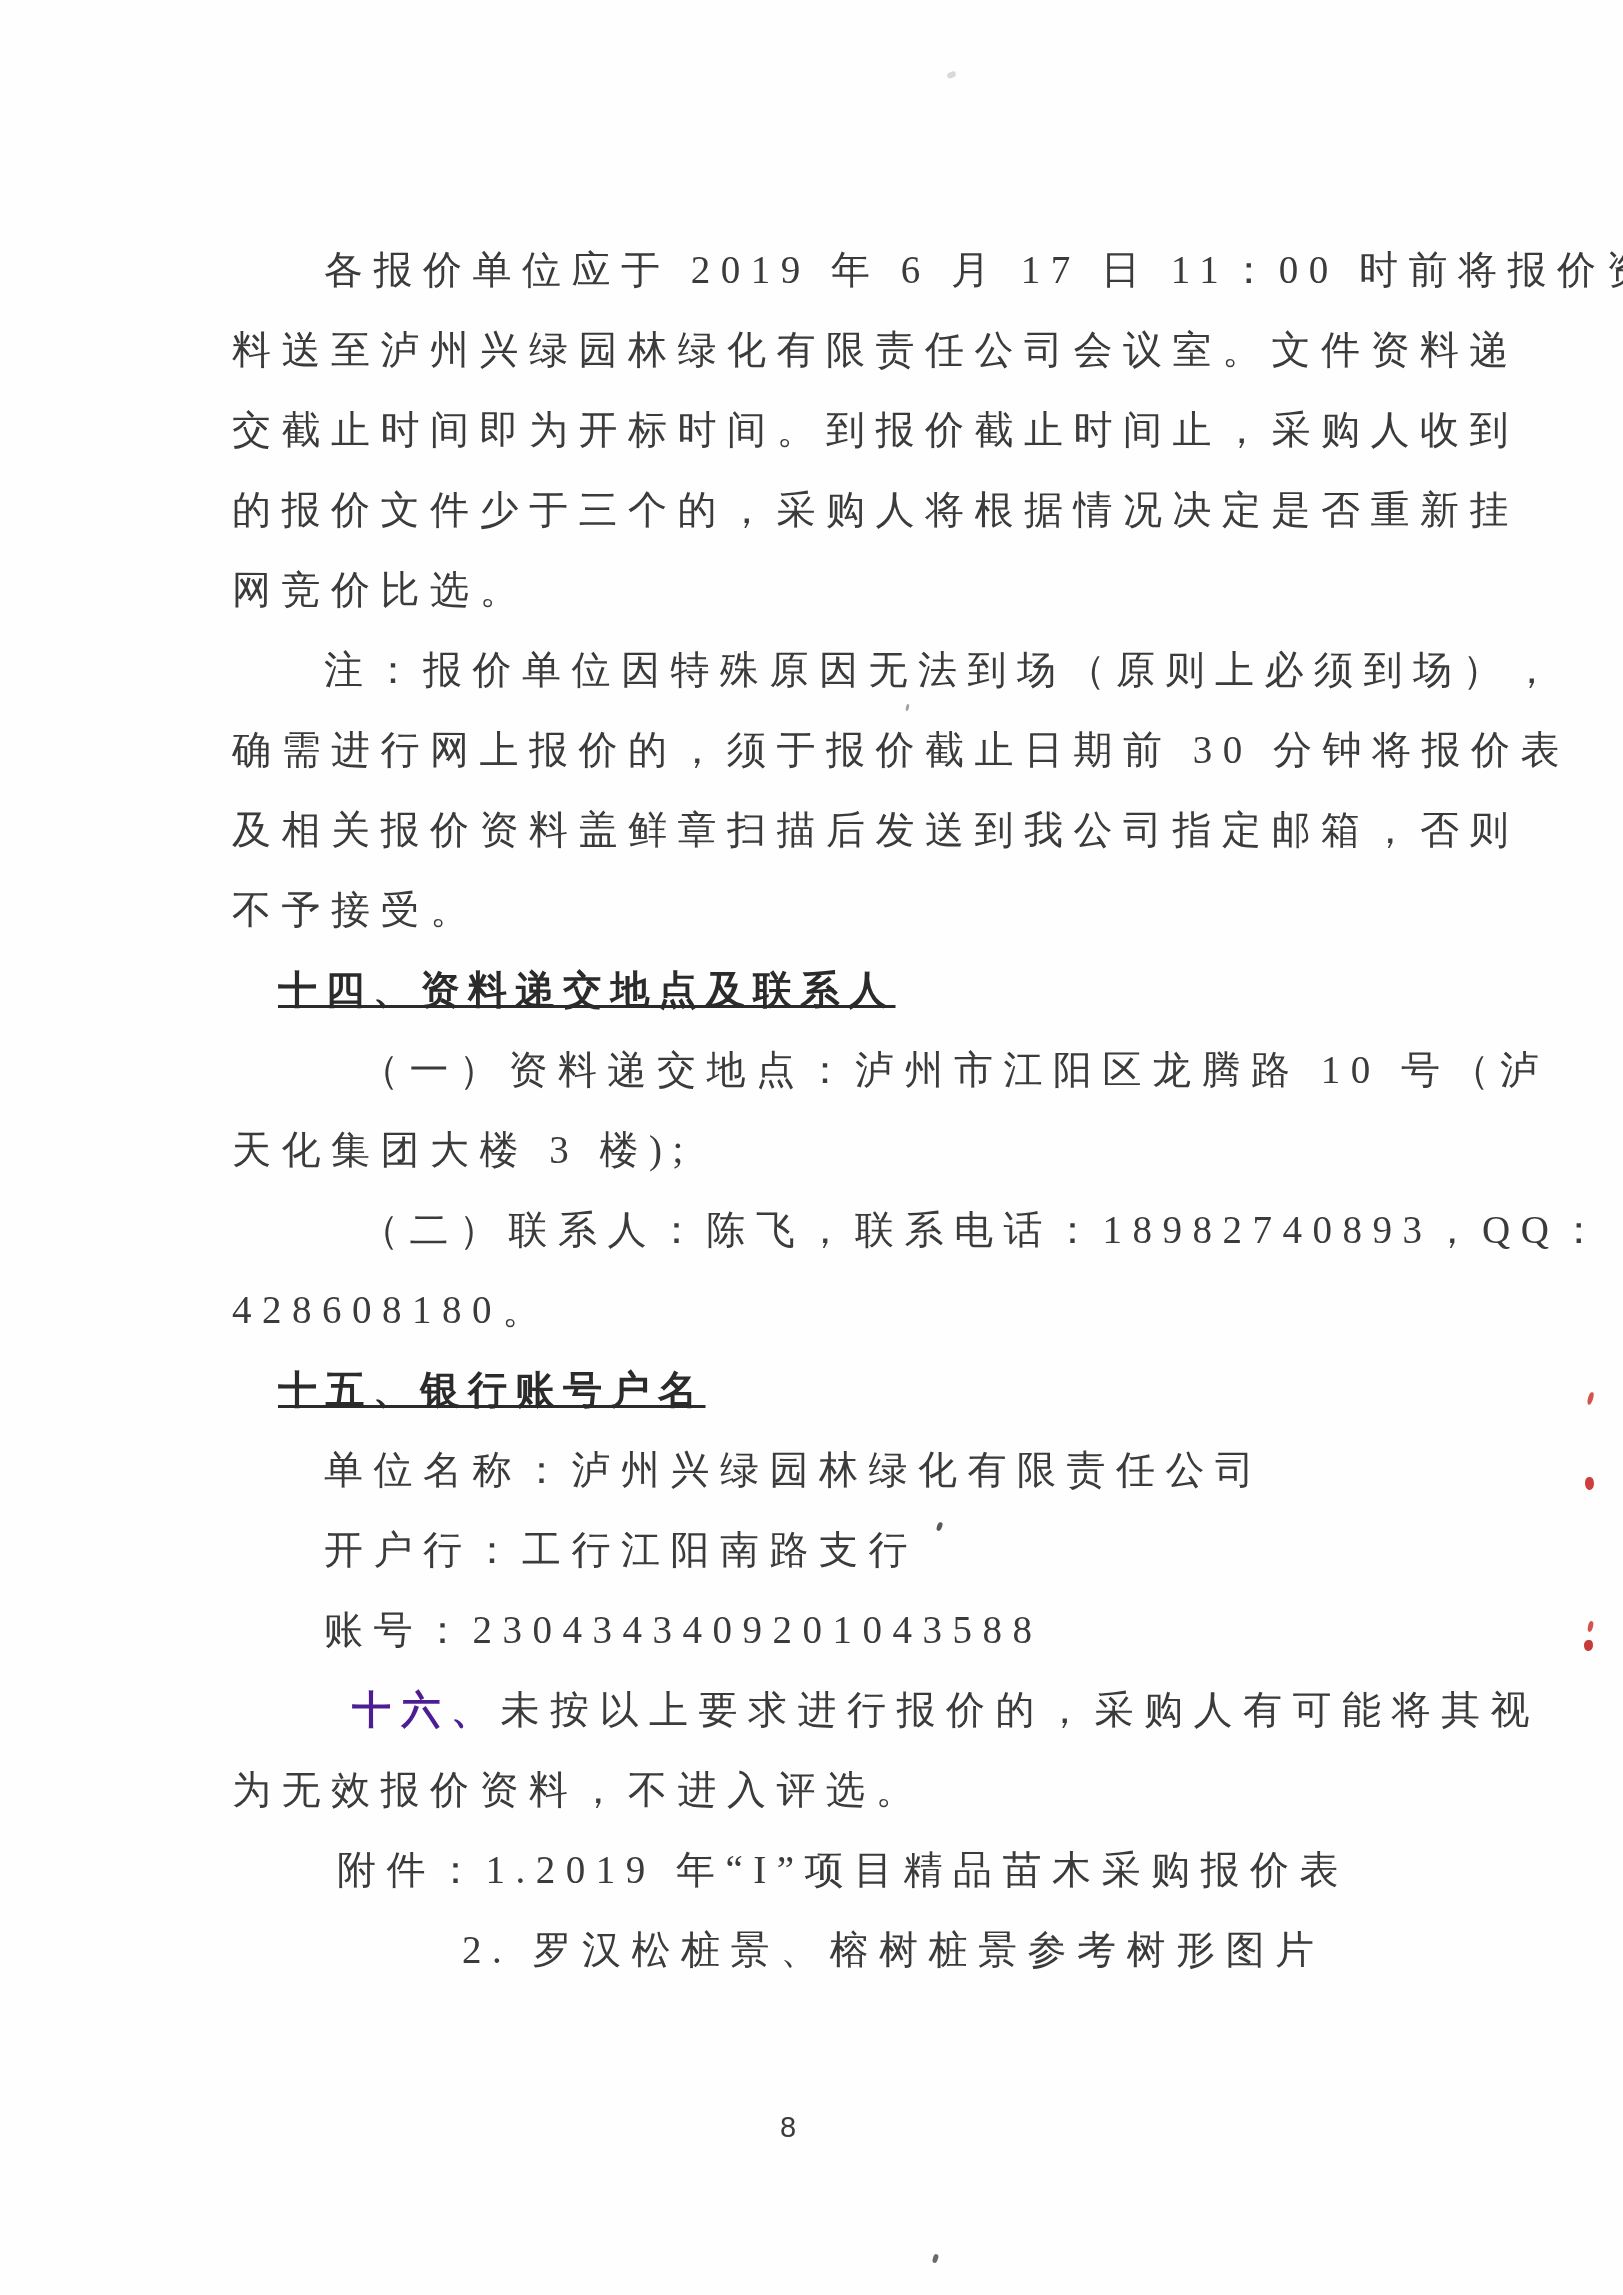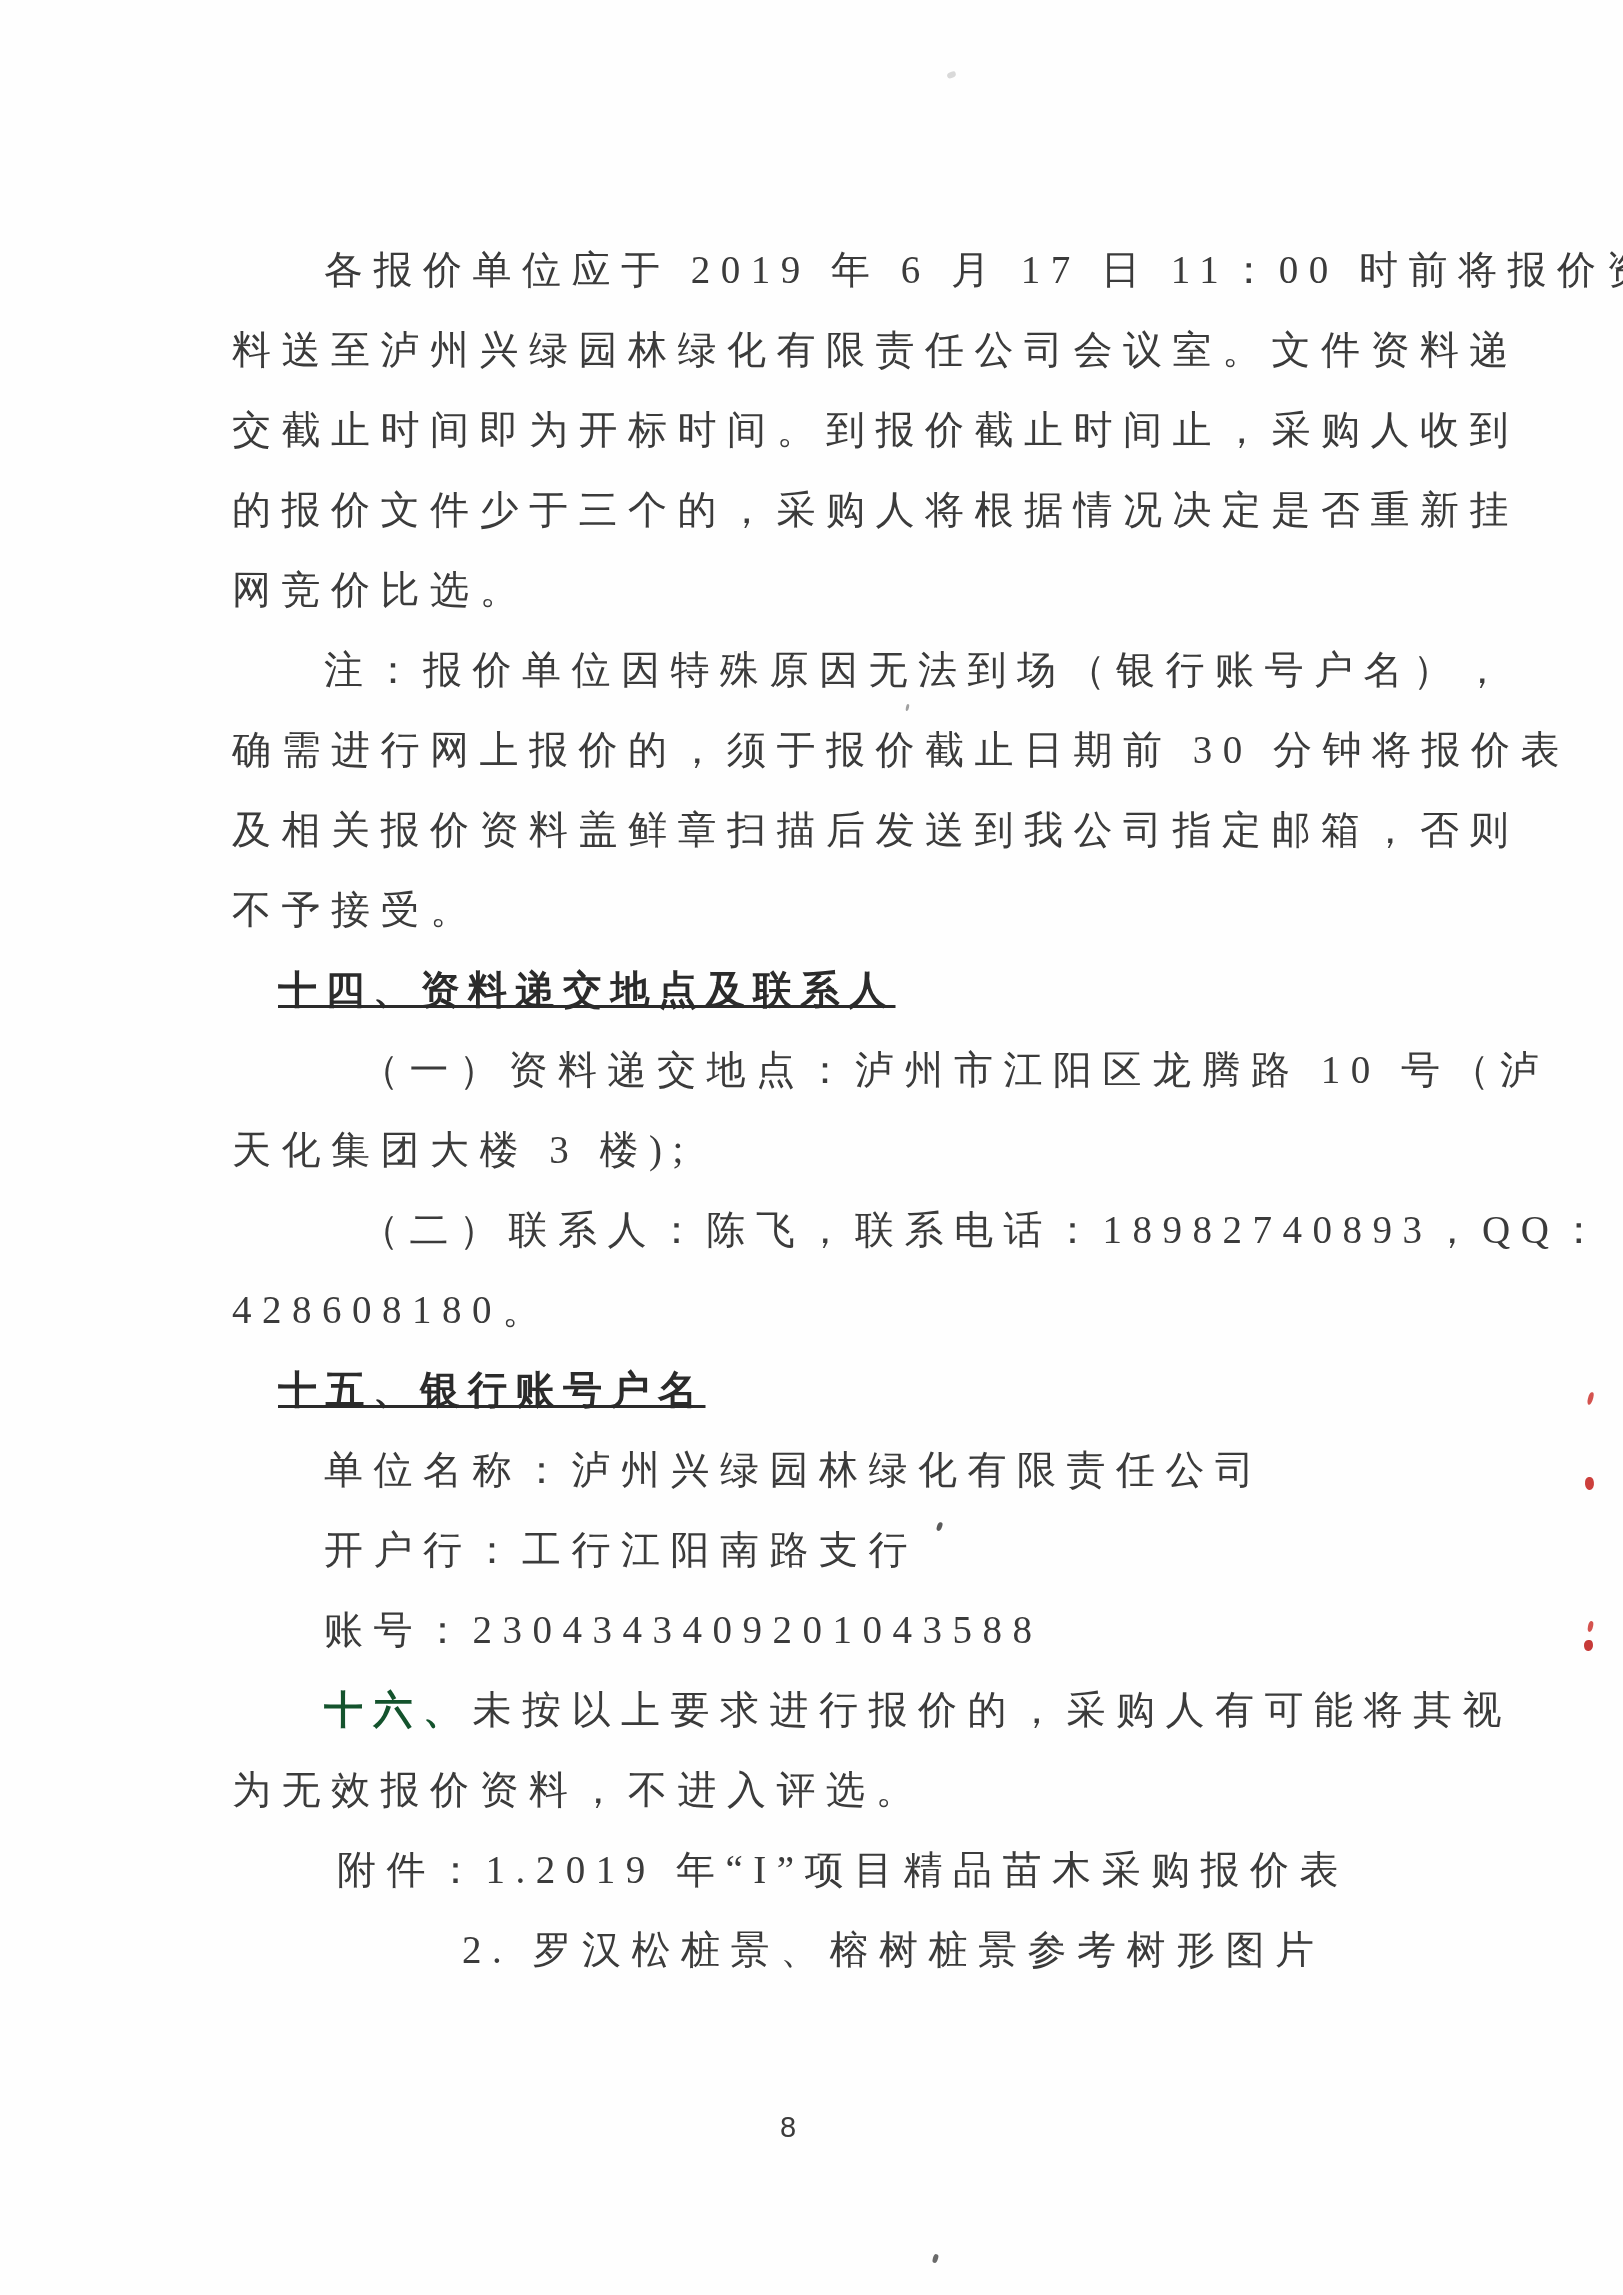--- a/index.html
+++ b/index.html
@@ -33,21 +33,22 @@
     }
     .heading {
       font-family: "Liberation Sans", "DejaVu Sans", sans-serif;
       font-weight: 700;
       letter-spacing: 8.5px;
       color: #2b2b2b;
     }
     .bold-prefix {
       font-family: "Liberation Sans", "DejaVu Sans", sans-serif;
       font-weight: 700;
-      color: #14532d;
+      color: #4c1d95;
+      margin-left: 28px;
     }
     .ind-2    { margin-left: 92px; }
     .ind-h    { margin-left: 46px; text-decoration: underline; }
     .ind-par  { margin-left: 128px; text-align: right; }
     .ind-att  { margin-left: 105px; }
     .ind-att2 { margin-left: 230px; }
     .page-number {
       position: absolute;
       left: 780px;
       top: 2111px;
@@ -72,21 +73,21 @@
 <body>
 
 <div class="page">
 
   <div class="content">
     <div class="line ind-2">各报价单位应于 2019 年 6 月 17 日 11：00 时前将报价资</div>
     <div class="line">料送至泸州兴绿园林绿化有限责任公司会议室。文件资料递</div>
     <div class="line">交截止时间即为开标时间。到报价截止时间止，采购人收到</div>
     <div class="line">的报价文件少于三个的，采购人将根据情况决定是否重新挂</div>
     <div class="line">网竞价比选。</div>
-    <div class="line ind-2">注：报价单位因特殊原因无法到场（银行账号户名），</div>
+    <div class="line ind-2">注：报价单位因特殊原因无法到场（原则上必须到场），</div>
     <div class="line">确需进行网上报价的，须于报价截止日期前 30 分钟将报价表</div>
     <div class="line">及相关报价资料盖鲜章扫描后发送到我公司指定邮箱，否则</div>
     <div class="line">不予接受。</div>
     <div class="line heading ind-h">十四、资料递交地点及联系人</div>
     <div class="line ind-par">（一）资料递交地点：泸州市江阳区龙腾路 10 号（泸</div>
     <div class="line">天化集团大楼 3 楼);</div>
     <div class="line ind-par">（二）联系人：陈飞，联系电话：18982740893，QQ：</div>
     <div class="line">428608180。</div>
     <div class="line heading ind-h">十五、银行账号户名</div>
     <div class="line ind-2">单位名称：泸州兴绿园林绿化有限责任公司</div>

